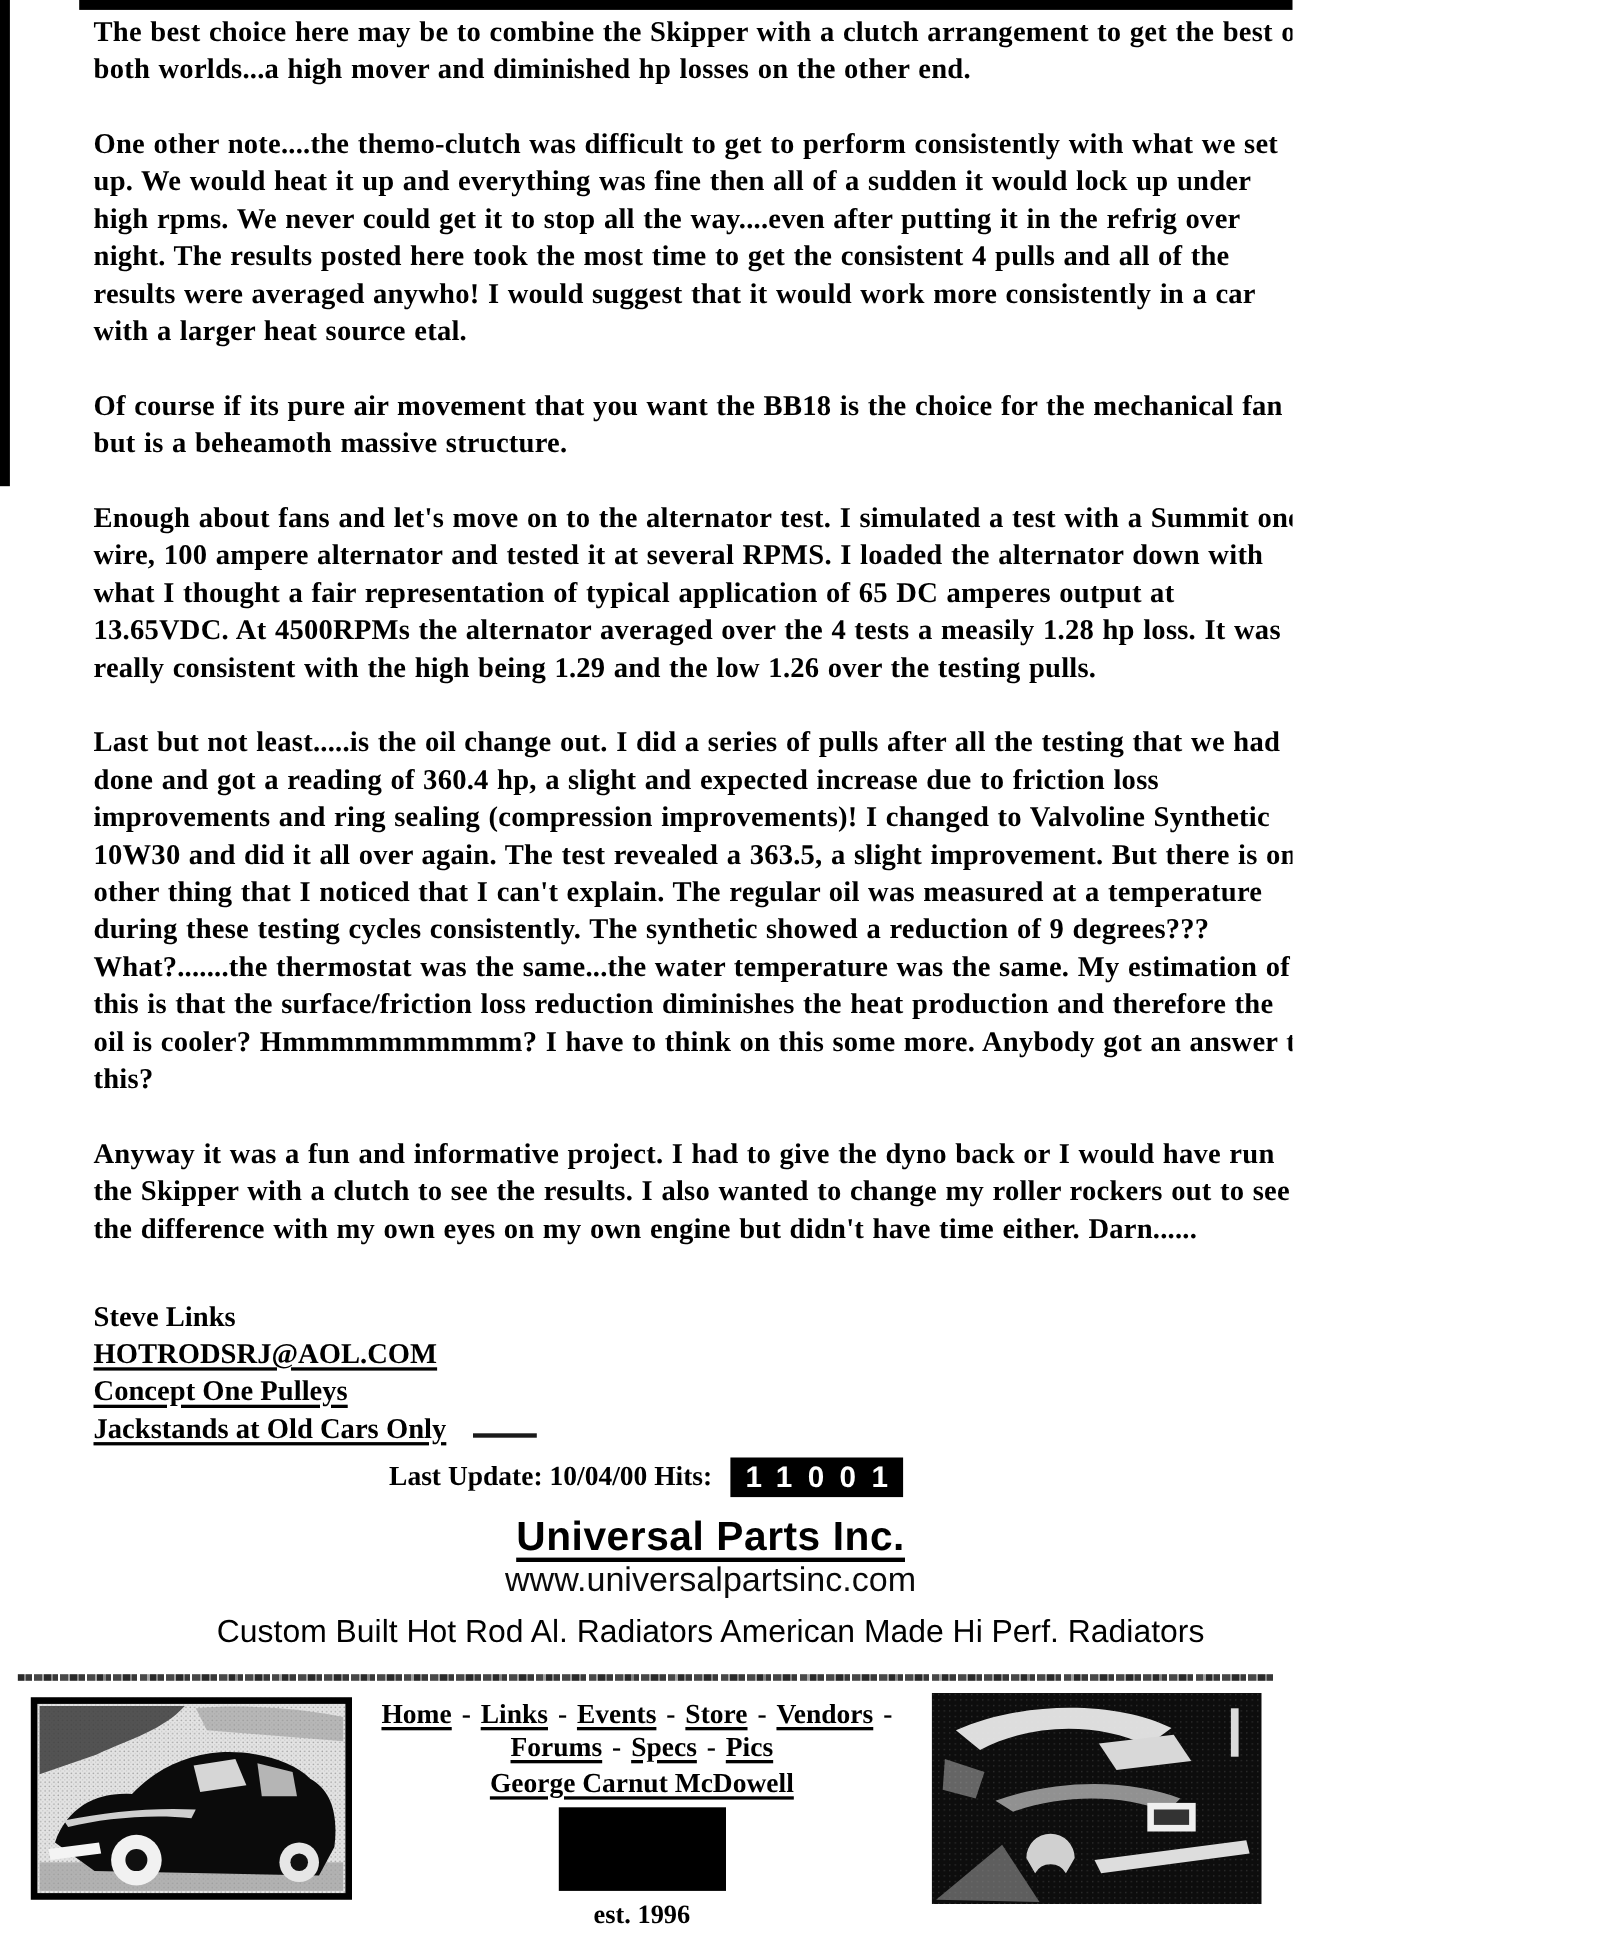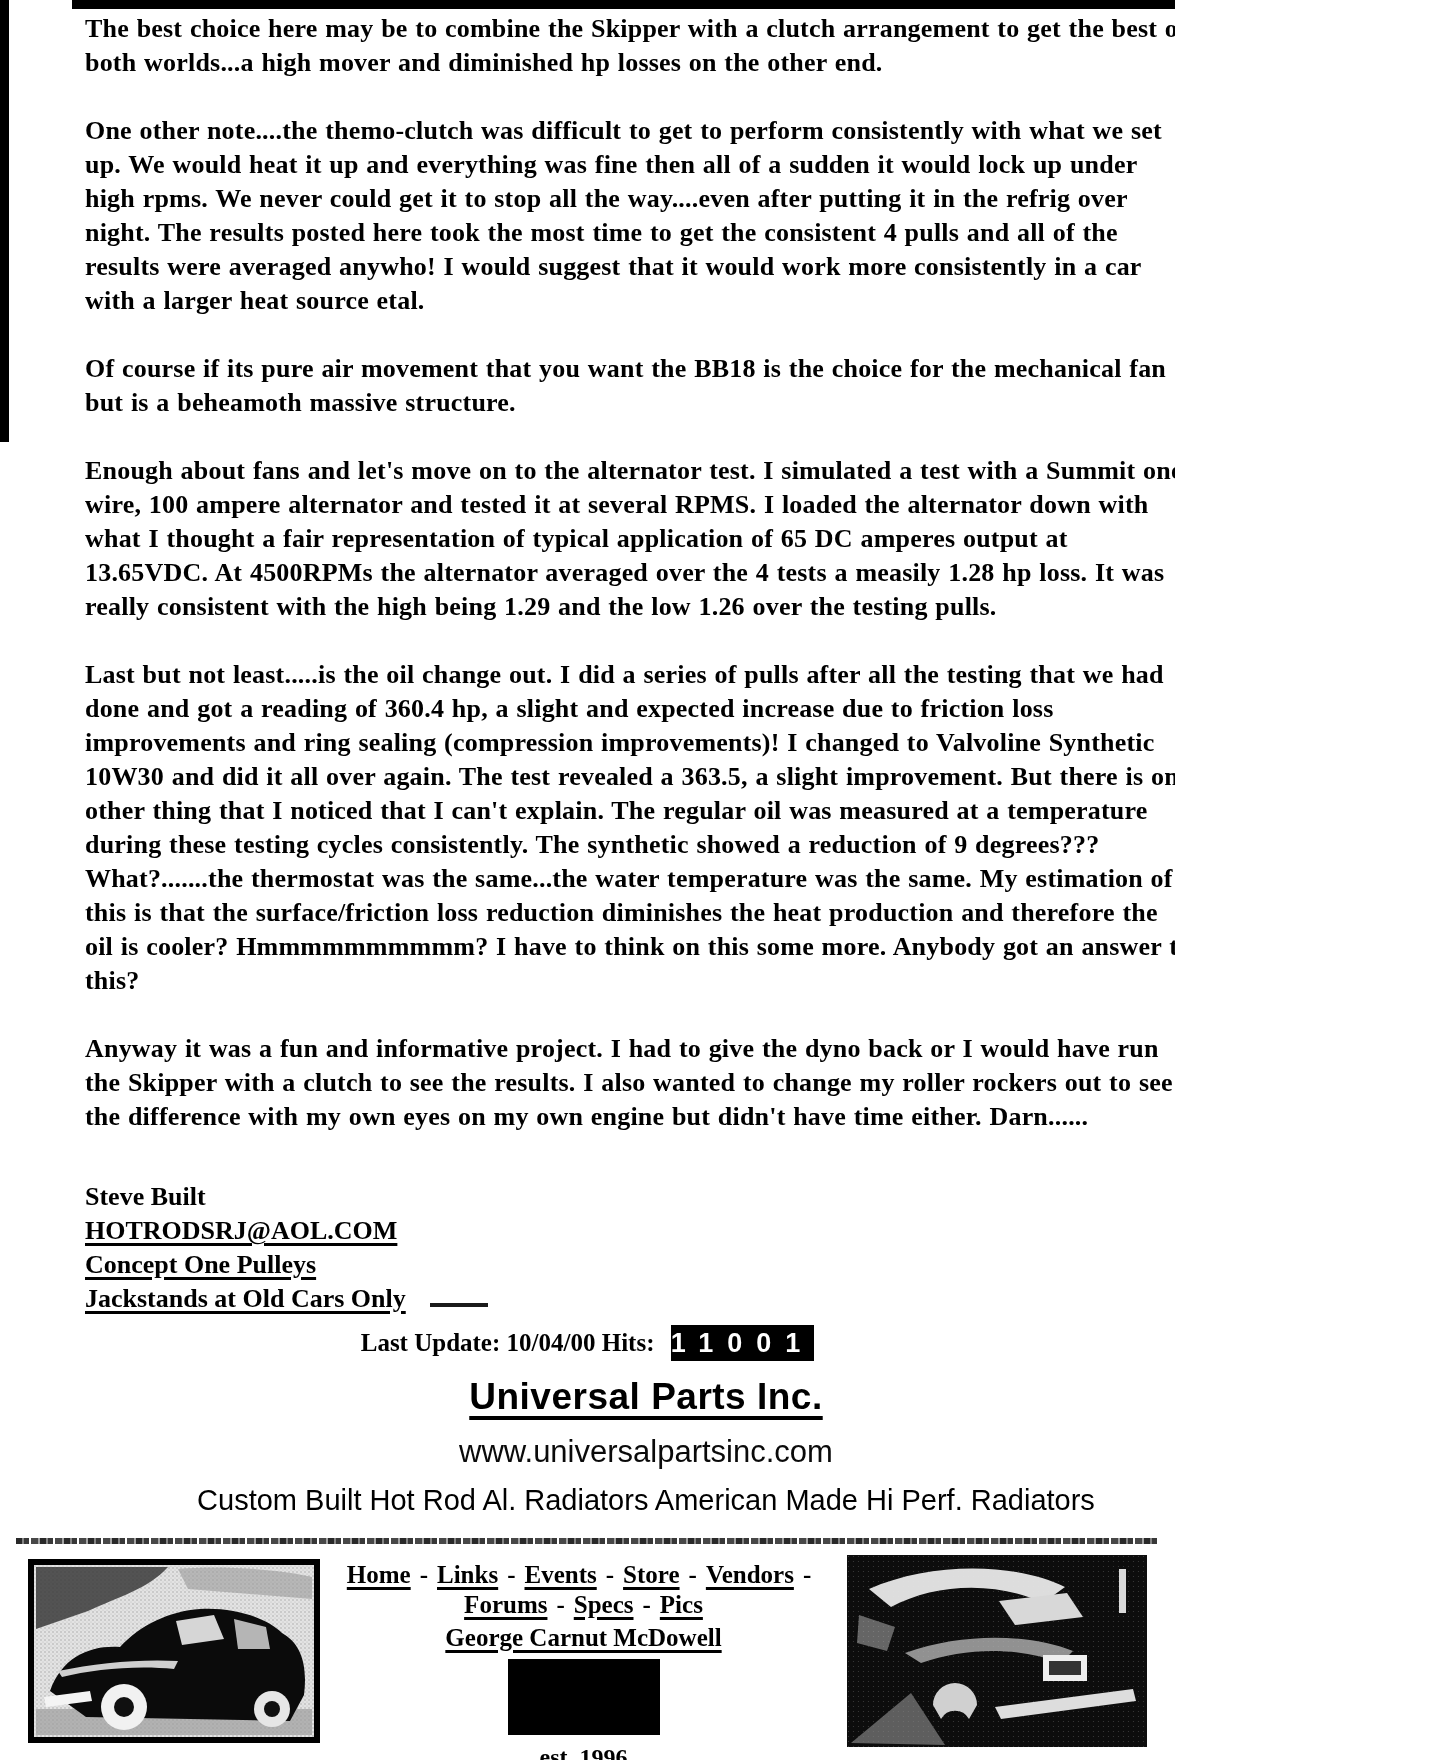--- a/index.html
+++ b/index.html
@@ -23,31 +23,31 @@
   .sig-line { display:block; }
   .link { text-decoration:underline; text-decoration-thickness:3px; text-underline-offset:4px; cursor:pointer; }
 
   
   .update-line { margin-top:9px; text-align:center; font-weight:bold; font-size:25px; }
   .update-label { vertical-align:middle; }
   .hit-counter {
     display:inline-block; vertical-align:middle; margin-left:10px;
     background:#000; color:#fff; font-family:"Liberation Sans", sans-serif;
     font-weight:bold; font-size:27px; line-height:30px;
-    padding:3px 0 3px 0; letter-spacing:14px; min-width:108px; text-align:left;
+    padding:3px 0 3px 14px; letter-spacing:14px; min-width:108px; text-align:left;
   }
 
   
   .brand-block { width:1292px; text-align:center; font-family:"Liberation Sans", sans-serif; }
   .site-title {
     margin-top:15px; font-size:37px; font-weight:bold; letter-spacing:0.5px;
     text-decoration:underline; text-decoration-thickness:4px; text-underline-offset:7px;
     cursor:pointer; display:inline-block;
   }
-  .site-url { margin-top:16px; font-size:31px; font-weight:normal; color:#0a0a0a; }
+  .site-url { font-size:31px; font-weight:normal; color:#0a0a0a; }
   .tagline-row { position:relative; margin-top:14px; width:1456px; }
   .tagline { width:1292px; text-align:center; font-family:"Liberation Sans", sans-serif; font-size:29px; color:#000000; }
   .adchoices {
     position:absolute; right:88px; top:8px; font-family:Liberation Mono, monospace;
     font-size:14px; font-weight:bold; color:#000; cursor:pointer; white-space:nowrap;
   }
   .adchoices .arrow { font-size:15px; }
 
   
   .divider {
@@ -80,21 +80,21 @@
 
   <div class="content">
     <p>The best choice here may be to combine the Skipper with a clutch arrangement to get the best of both worlds...a high mover and diminished hp losses on the other end.</p>
     <p>One other note....the themo-clutch was difficult to get to perform consistently with what we set up. We would heat it up and everything was fine then all of a sudden it would lock up under high rpms. We never could get it to stop all the way....even after putting it in the refrig over night. The results posted here took the most time to get the consistent 4 pulls and all of the results were averaged anywho! I would suggest that it would work more consistently in a car with a larger heat source etal.</p>
     <p>Of course if its pure air movement that you want the BB18 is the choice for the mechanical fan but is a beheamoth massive structure.</p>
     <p>Enough about fans and let's move on to the alternator test. I simulated a test with a Summit one-wire, 100 ampere alternator and tested it at several RPMS. I loaded the alternator down with what I thought a fair representation of typical application of 65 DC amperes output at 13.65VDC. At 4500RPMs the alternator averaged over the 4 tests a measily 1.28 hp loss. It was really consistent with the high being 1.29 and the low 1.26 over the testing pulls.</p>
     <p>Last but not least.....is the oil change out. I did a series of pulls after all the testing that we had done and got a reading of 360.4 hp, a slight and expected increase due to friction loss improvements and ring sealing (compression improvements)! I changed to Valvoline Synthetic 10W30 and did it all over again. The test revealed a 363.5, a slight improvement. But there is one other thing that I noticed that I can't explain. The regular oil was measured at a temperature during these testing cycles consistently. The synthetic showed a reduction of 9 degrees??? What?.......the thermostat was the same...the water temperature was the same. My estimation of this is that the surface/friction loss reduction diminishes the heat production and therefore the oil is cooler? Hmmmmmmmmmm? I have to think on this some more. Anybody got an answer to this?</p>
     <p>Anyway it was a fun and informative project. I had to give the dyno back or I would have run the Skipper with a clutch to see the results. I also wanted to change my roller rockers out to see the difference with my own eyes on my own engine but didn't have time either. Darn......</p>
 
     <div class="signature">
-      <span class="sig-line">Steve Built</span>
+      <span class="sig-line">Steve Links</span>
       <span class="sig-line link">HOTRODSRJ@AOL.COM</span>
       <span class="sig-line link">Concept One Pulleys</span>
       <span class="sig-line link">Jackstands at Old Cars Only</span>
     </div>
   </div>
 
   <div class="update-line">
     <span class="update-label">Last Update: 10/04/00 Hits:</span>
     <span class="hit-counter">11001</span>
   </div>

